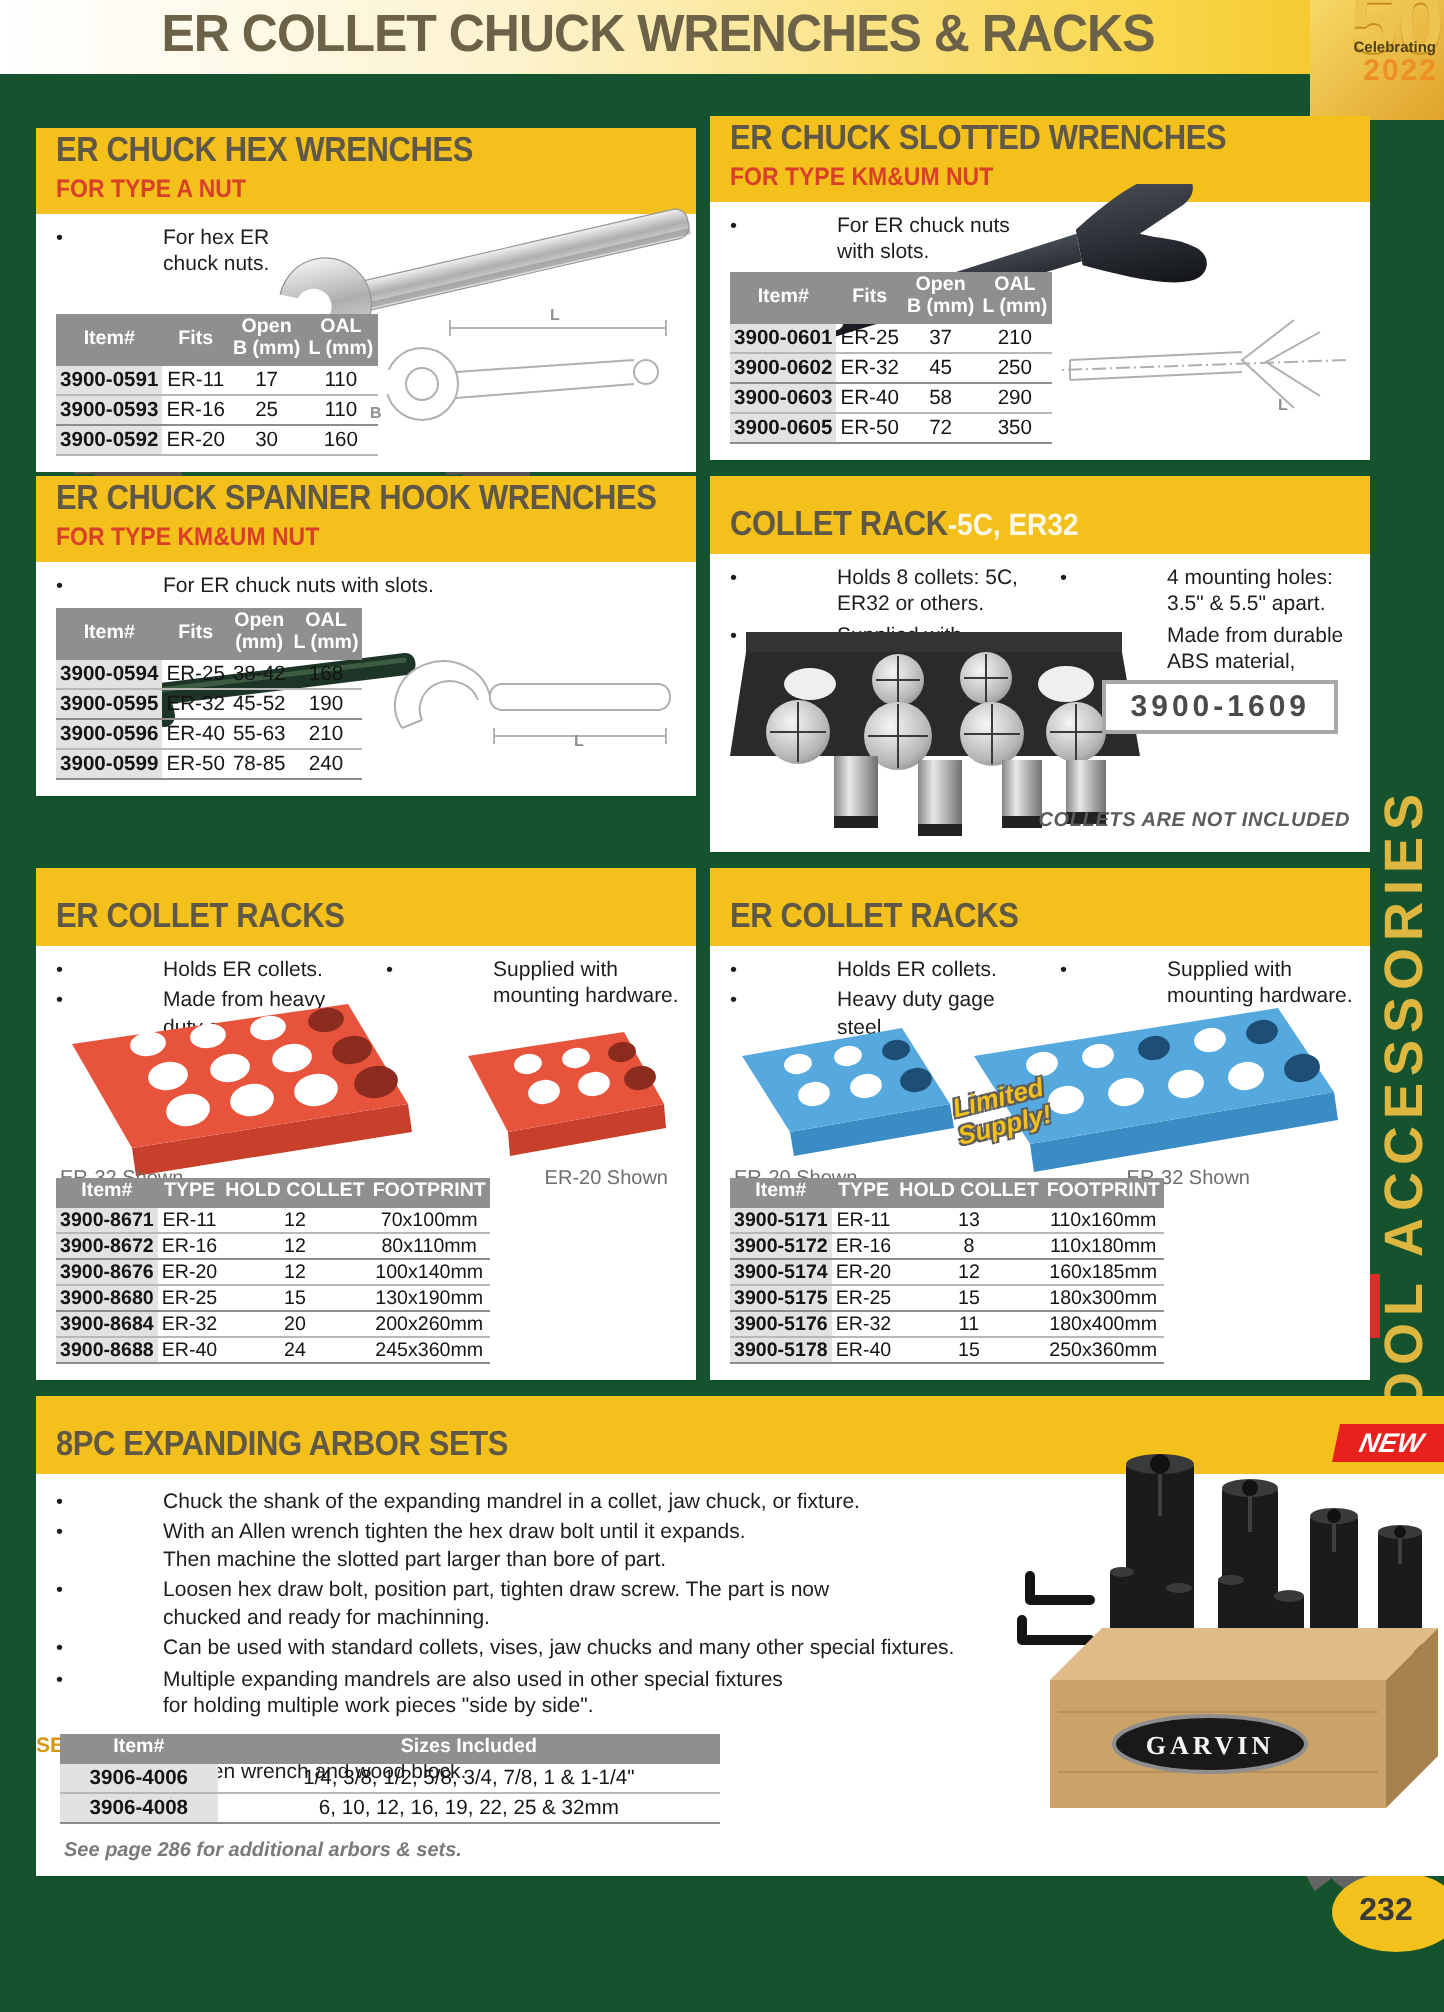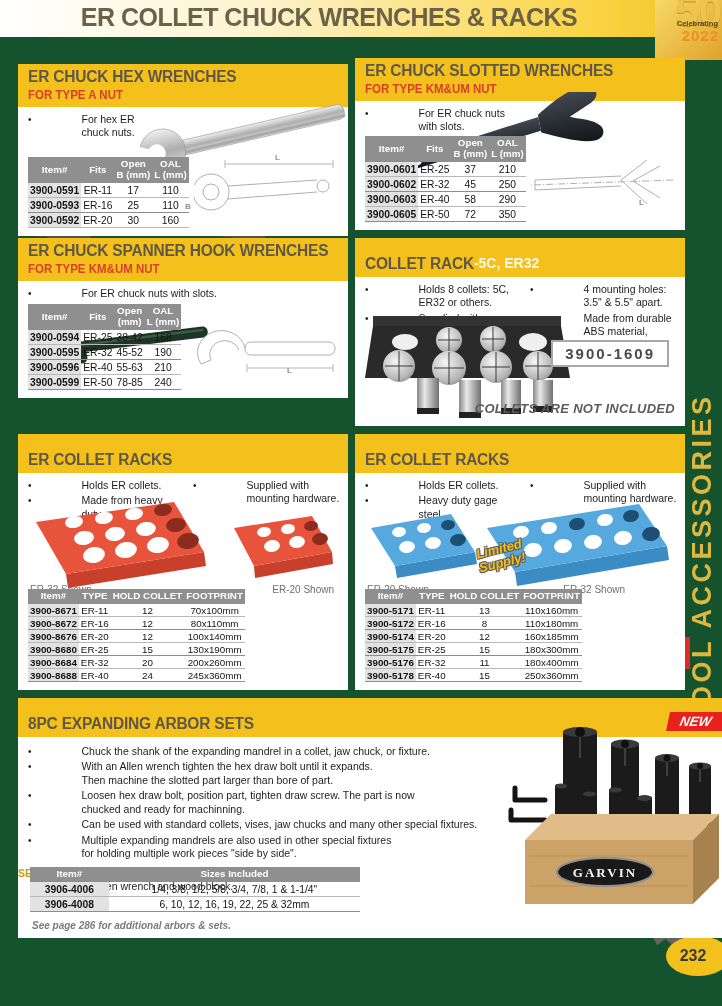--- a/index.html
+++ b/index.html
@@ -64,21 +64,21 @@
   .tbl-6 td{font-size:9.8px;padding:0.5px 2px;}
   .tbl-arbor{left:12px;right:auto;width:330px;bottom:26px;}
 
   .photo{position:absolute;}
   .diagram{position:absolute;}
   .dim{position:absolute;font-size:8px;color:#8f8f8f;font-weight:bold;}
 
   .caption{position:absolute;font-size:10px;font-weight:normal;color:#6e6e6e;}
   .item-badge{position:absolute;border:2px solid #a8a8a8;background:#fff;padding:3px 12px;
     font-size:15px;font-weight:bold;letter-spacing:2px;color:#4a4a4a;}
-  .not-included{position:absolute;font-size:13px;font-weight:bold;font-style:italic;color:#5c5c5c;letter-spacing:.3px;margin-top:35px;}
+  .not-included{position:absolute;font-size:10px;font-weight:bold;font-style:italic;color:#5c5c5c;letter-spacing:.3px;margin-top:35px;}
   .limited{position:absolute;left:122px;top:108px;transform:rotate(-14deg);
     font-size:13px;font-weight:bold;font-style:italic;color:#f3c01c;text-align:center;white-space:pre-line;line-height:1.1;
     text-shadow:1px 1px 0 #5c5c5c,-1px -1px 0 #5c5c5c,1px -1px 0 #5c5c5c,-1px 1px 0 #5c5c5c;}
   .new-badge{position:absolute;right:16px;top:14px;background:#e8211d;color:#fff;
     font-weight:bold;font-style:italic;font-size:13.5px;padding:2px 12px;transform:skewX(-12deg);}
   .set-includes-label{font-size:10.5px;font-weight:bold;color:#d2980f;padding:4px 0 0;}
   .set-includes-text{font-size:10.5px;color:#1d1d1d;padding:1px 12px 0;}
   .footnote{position:absolute;left:14px;bottom:7px;font-size:10px;font-weight:bold;font-style:italic;color:#7a7a7a;}
 </style>
 </head>

